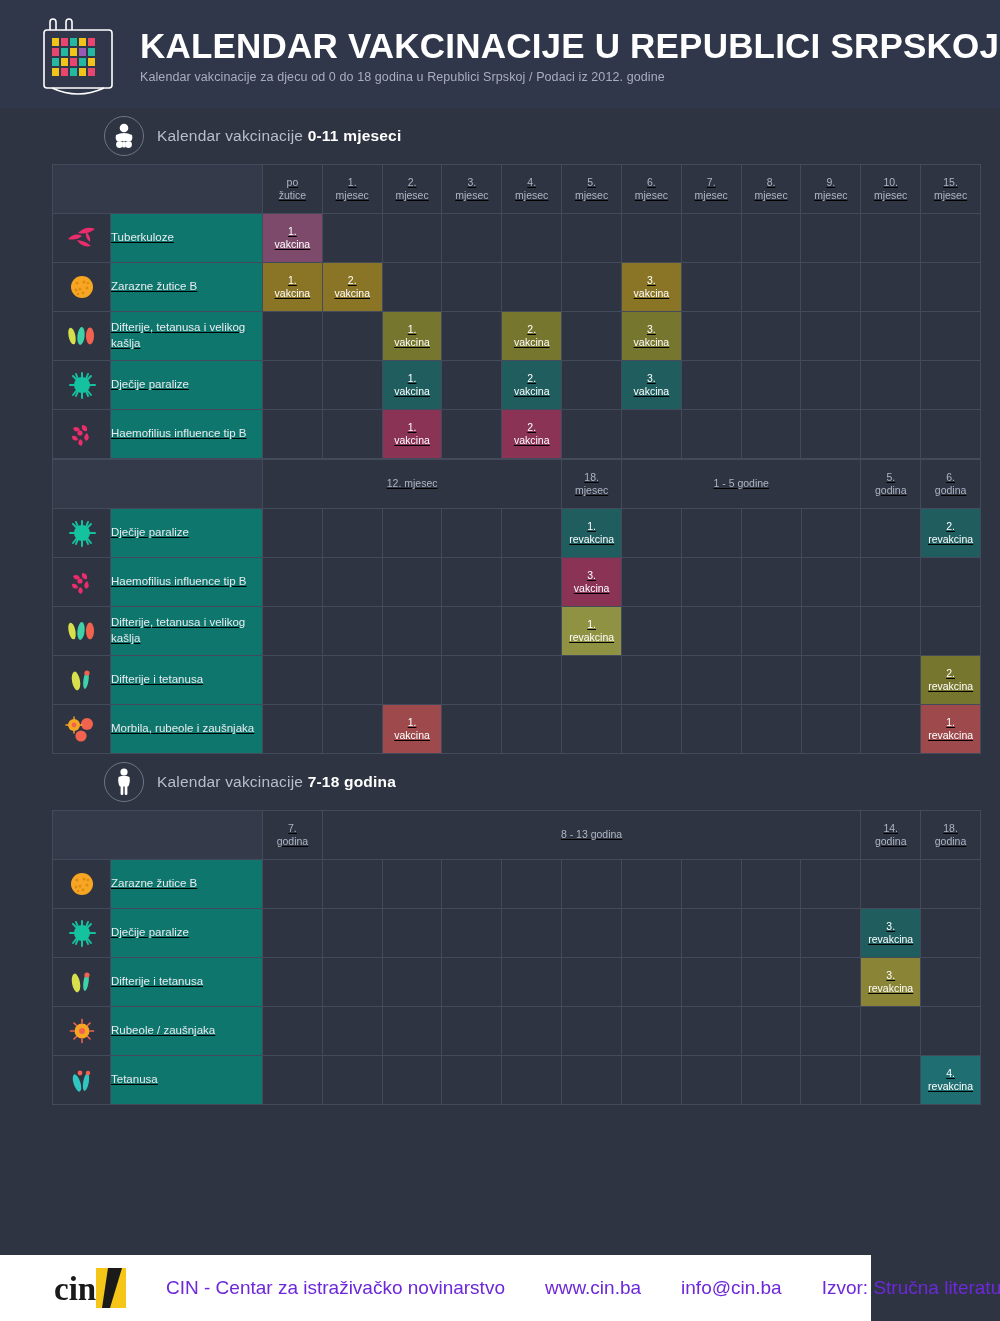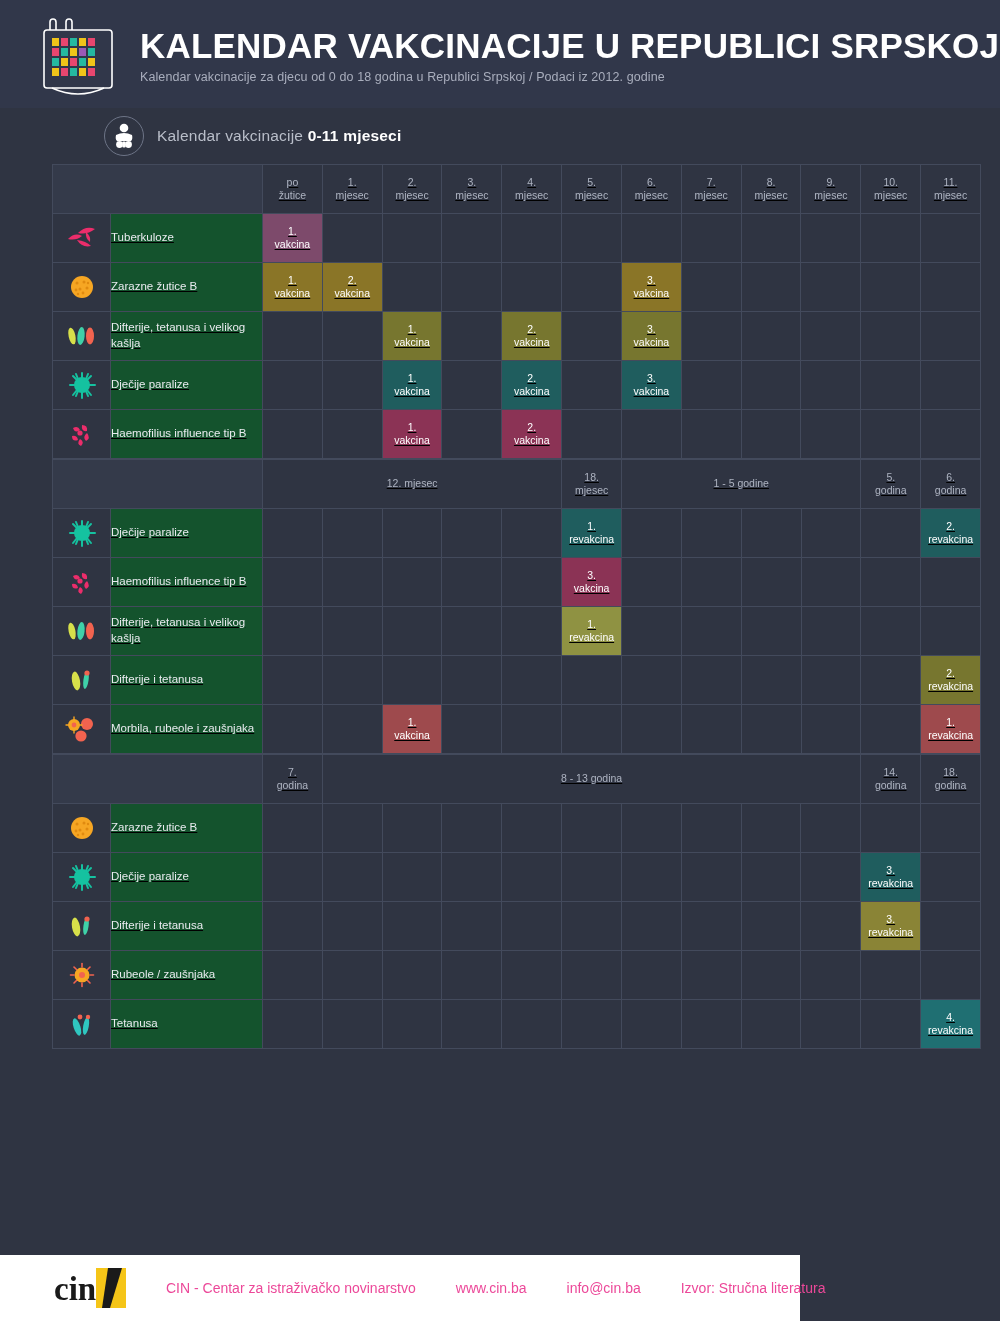--- a/index.html
+++ b/index.html
@@ -44,38 +44,38 @@
     font-weight:normal;
   }
   .colhead{
     height:48px;color:#aeb4c2;font-size:10.5px;line-height:1.25;text-align:center;
     background:#2f3442;
   }
   .corner{background:#343a4a;border-color:#434a5c;}
   .icocell{width:58px;height:48px;background:#2f3442;text-align:center;}
   .namecell{
     color:#e9ebef;font-size:11.5px;line-height:1.35;padding:6px 0 6px 11px;
-    background:#14532d;
+    background:#0f766e;
   }
   .cell{height:48px;text-align:center;background:#2f3442;}
   .dose{
     color:#ffffff;font-size:10.5px;line-height:1.28;text-align:center;
     height:48px;
   }
   .dose .n{display:block;}
 
   .ico{display:inline-block;position:relative;width:34px;height:30px;vertical-align:middle;}
 
   
   .footer{
-    position:absolute;left:0;bottom:0;width:800px;height:66px;background:#ffffff;
+    position:absolute;left:0;bottom:0;width:871px;height:66px;background:#ffffff;
     display:flex;align-items:center;
   }
   .cinlogo{margin-left:52px;width:90px;height:44px;position:relative;flex:0 0 90px;}
-  .fitem{font-size:14px;color:#ec4899;padding:0 20px;white-space:nowrap;}
+  .fitem{font-size:19px;color:#6d28d9;padding:0 20px;white-space:nowrap;}
   .fdiv{width:1px;height:26px;background:#cfcfcf;}
   .footer .fitem.first{padding-left:24px;}
 </style>
 </head>
 <body>
 
 <div class="page">
 
   <div class="masthead">
     <div class="cal-logo">
@@ -186,21 +186,21 @@
               </th>
               <th class="colhead" colspan="1">
                 <div>9.</div>
                 <div>mjesec</div>
               </th>
               <th class="colhead" colspan="1">
                 <div>10.</div>
                 <div>mjesec</div>
               </th>
               <th class="colhead" colspan="1">
-                <div>11.</div>
+                <div>15.</div>
                 <div>mjesec</div>
               </th>
             </tr>
           </thead>
           <tbody>
             <tr>
               <td class="icocell"><svg class="ico" width="34" height="30" viewBox="0 0 34 30">
                   <g fill="#ec2d6b">
                     <path d="M3 16 q7-7 14-3 q-6 5-14 3z"></path>
                     <path d="M13 10 q8-8 17-4 q-8 6-17 4z"></path>
@@ -507,20 +507,31 @@
               <td class="cell"></td>
               <td class="cell"></td>
               <td class="cell"></td>
               <td class="cell"></td>
               <td class="dose" style="background: rgb(158, 74, 77);"><span class="n">1.</span><span>revakcina</span></td>
             </tr>
           </tbody>
         </table>
       </div>
       <div class="section">
+        <div class="sec-head">
+          <div class="sec-icon"><svg width="38" height="38" viewBox="0 0 38 38">
+              <g fill="#ffffff">
+                <circle cx="19" cy="9" r="3.6"></circle>
+                <path d="M13.5 14 q5.5-2.4 11 0 q1 6-1.4 9.5 H14.9 q-2.4-3.5-1.4-9.5z"></path>
+                <rect x="15.6" y="22" width="2.7" height="10" rx="1.1"></rect>
+                <rect x="19.7" y="22" width="2.7" height="10" rx="1.1"></rect>
+              </g>
+            </svg></div>
+          <div class="sec-text"><span>Kalendar vakcinacije </span><b>7-18 godina</b></div>
+        </div>
         <table class="vax">
           <colgroup>
             <col style="width: 58px;">
             <col style="width: 152px;">
             <col style="width: 59.8333px;">
             <col style="width: 59.8333px;">
             <col style="width: 59.8333px;">
             <col style="width: 59.8333px;">
             <col style="width: 59.8333px;">
             <col style="width: 59.8333px;">

